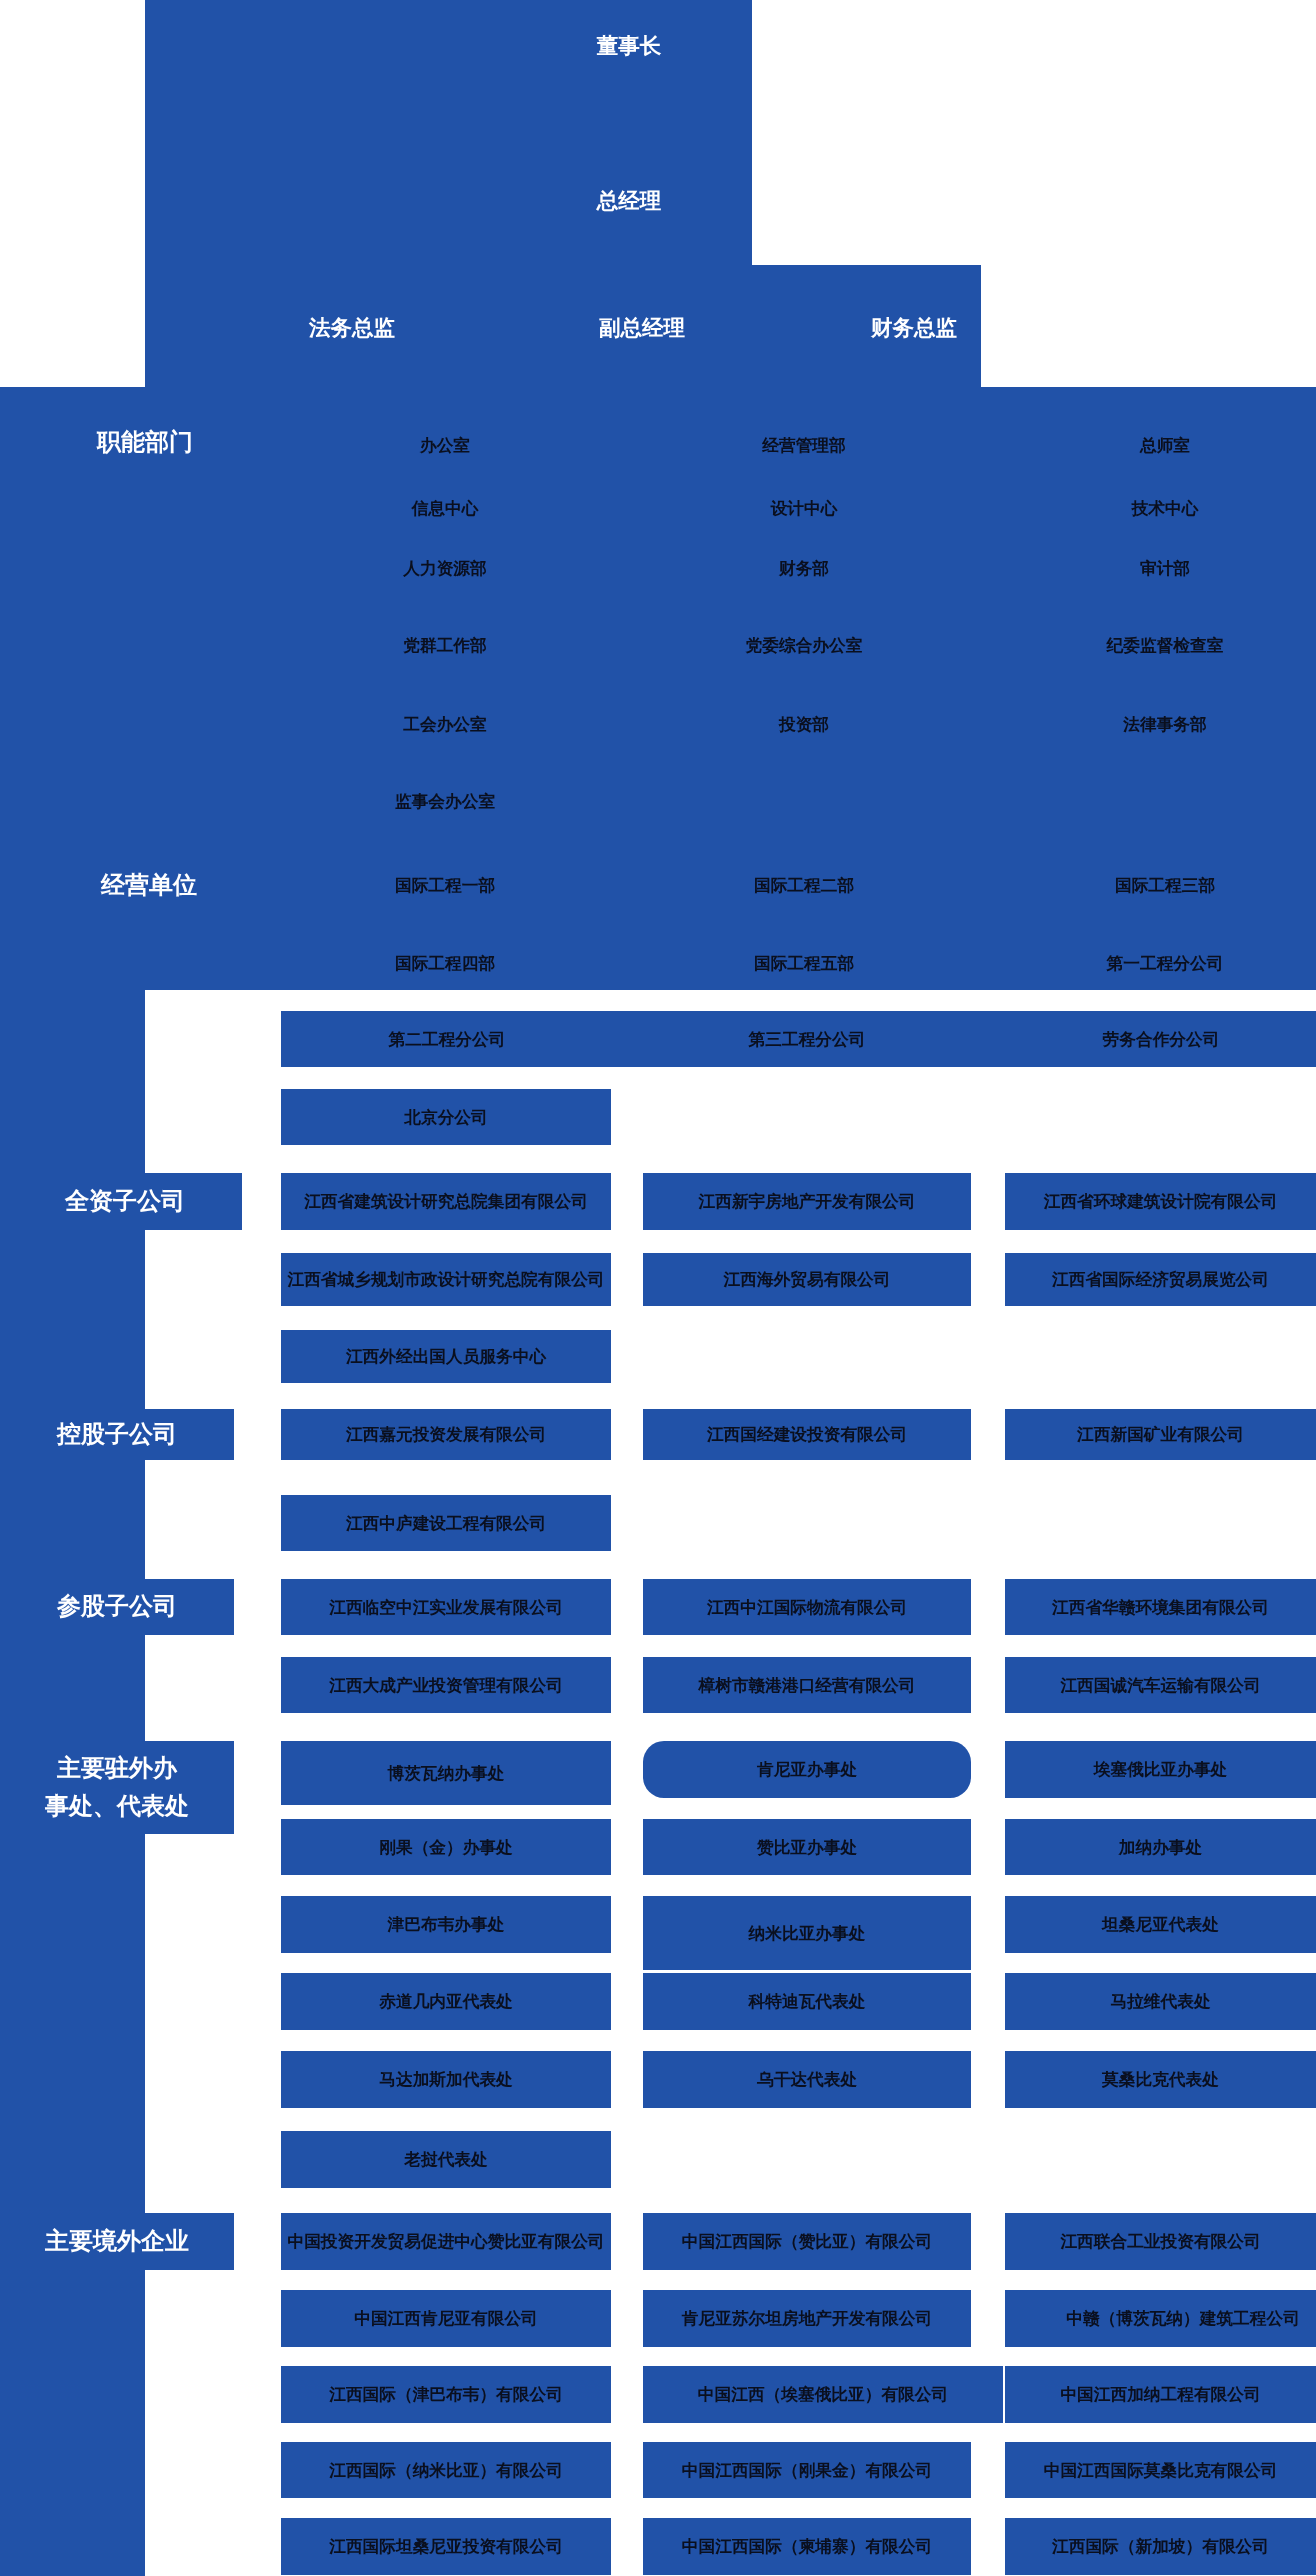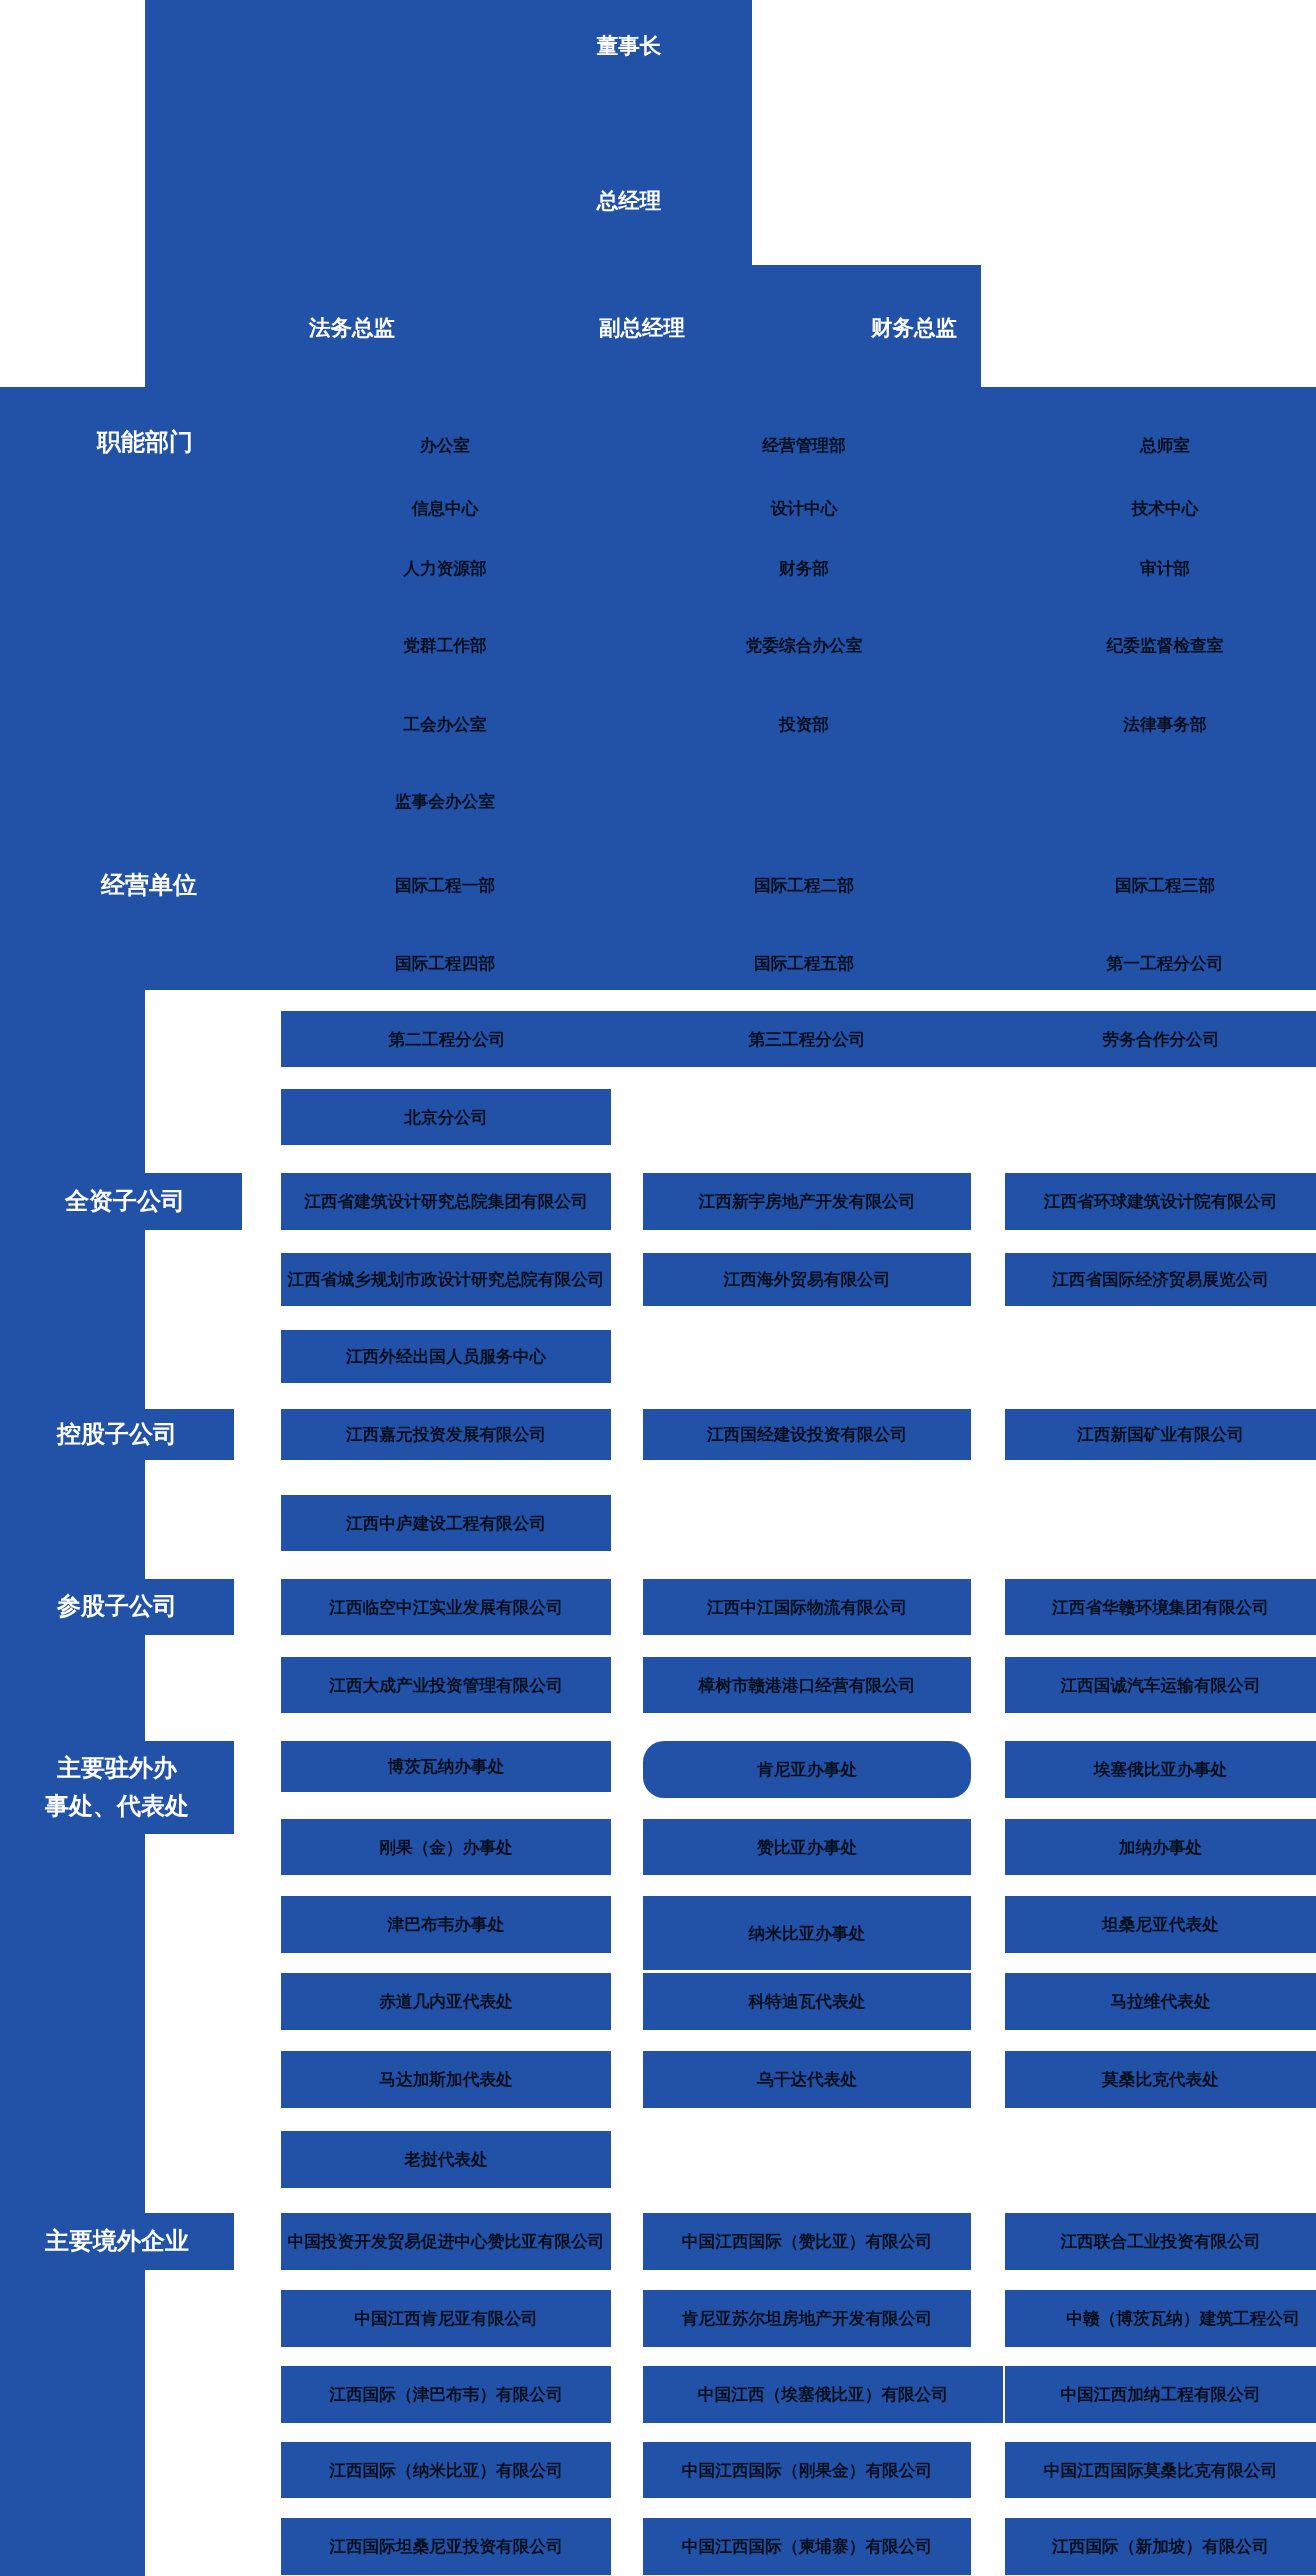--- a/index.html
+++ b/index.html
@@ -137,21 +137,21 @@
       <div class="node" style="left: 643px; width: 328px; top: 1657px; height: 56px;">
         <span>樟树市赣港港口经营有限公司</span>
       </div>
       <div class="node" style="left: 1005px; width: 311px; top: 1657px; height: 56px;">
         <span>江西国诚汽车运输有限公司</span>
       </div>
       <div class="labelbox" style="left: 0px; width: 234px; top: 1741px; height: 93px;">
         <span>主要驻外办</span>
         <span>事处、代表处</span>
       </div>
-      <div class="node" style="left: 281px; width: 330px; top: 1741px; height: 51px;">
+      <div class="node" style="left: 281px; width: 330px; top: 1741px; height: 64px;">
         <span>博茨瓦纳办事处</span>
       </div>
       <div class="node" style="left: 643px; width: 328px; top: 1741px; height: 57px; border-radius: 21px;">
         <span>肯尼亚办事处</span>
       </div>
       <div class="node" style="left: 1005px; width: 311px; top: 1741px; height: 57px;">
         <span>埃塞俄比亚办事处</span>
       </div>
       <div class="node" style="left: 281px; width: 330px; top: 1819px; height: 56px;">
         <span>刚果（金）办事处</span>

